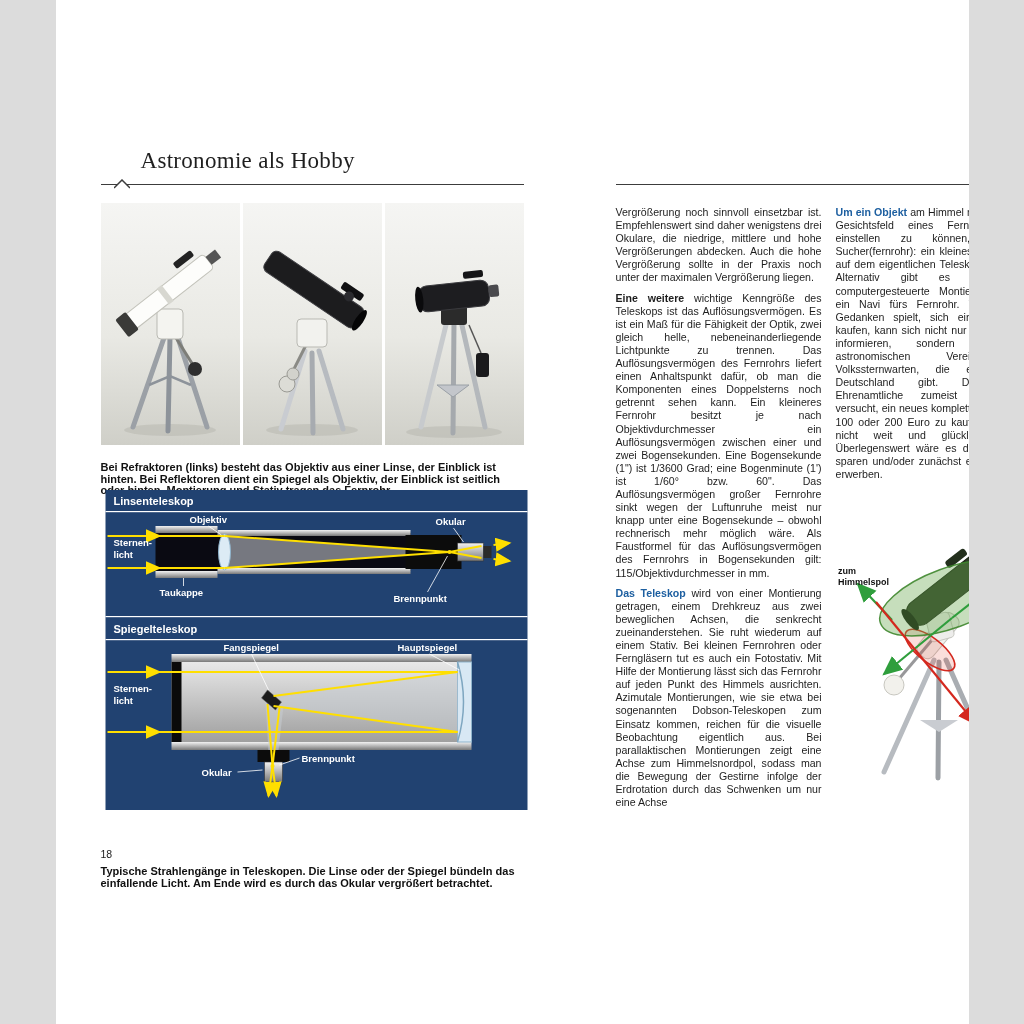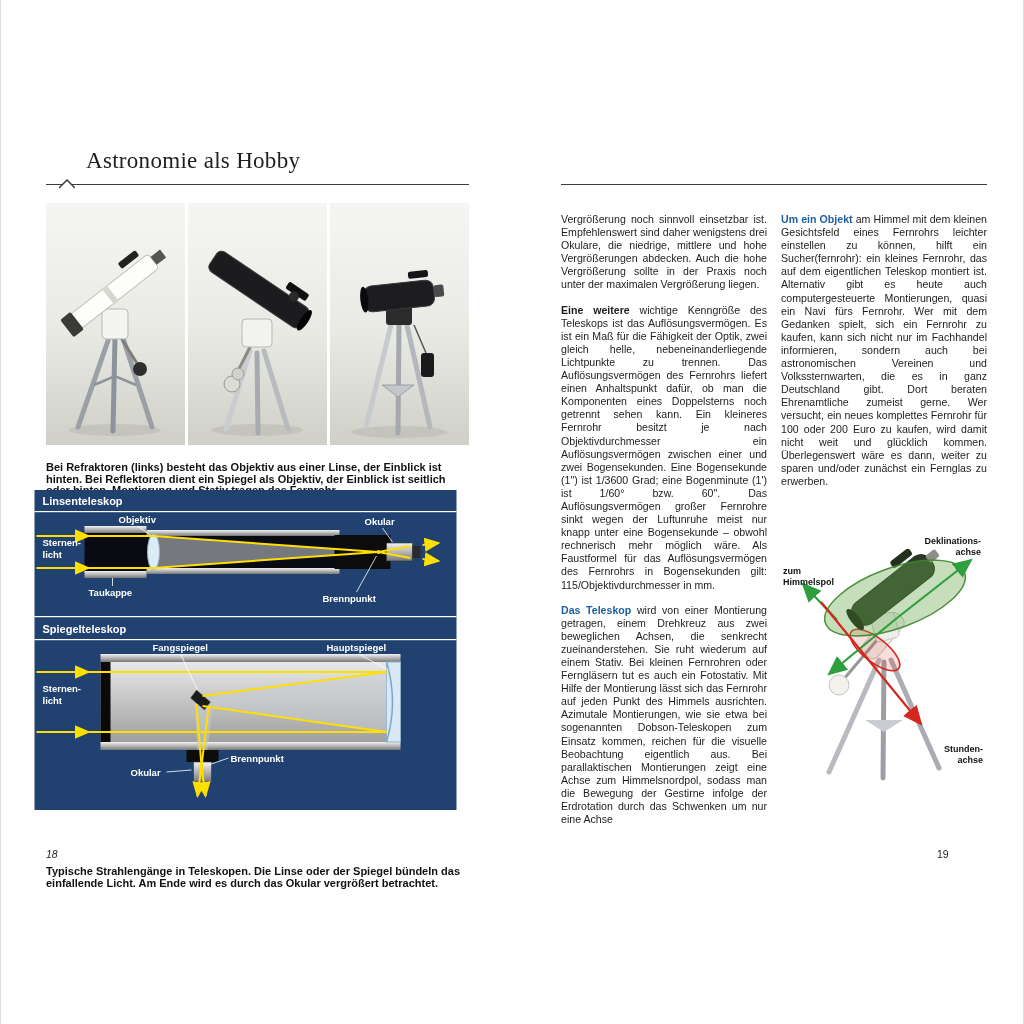--- a/index.html
+++ b/index.html
@@ -1,48 +1,48 @@
 <!DOCTYPE html>
 <html lang="de"><head>
 <meta charset="utf-8">
 <style>
   html,body{margin:0;padding:0;background:#dcdcdc;}
-  .sheet{position:relative;width:1022px;height:1024px;margin:0 auto;background:#ffffff;
+  .sheet{position:relative;width:913px;height:1024px;margin:0 auto;background:#ffffff;
          overflow:hidden;font-family:"Liberation Sans",sans-serif;color:#1d1d1d;}
 
   
   .page-title{position:absolute;left:85px;top:148px;margin:0;
               font-family:"Liberation Serif",serif;font-weight:400;
               font-size:23px;letter-spacing:.3px;color:#1f1f1f;}
   .title-rule{position:absolute;left:45px;top:184px;width:423px;border-top:1.7px solid #3c3c3c;}
   .title-caret{position:absolute;left:58px;top:179px;}
 
   .photos{position:absolute;left:45px;top:203px;width:423px;height:242px;display:flex;gap:3px;}
   .photo{flex:1;position:relative;overflow:hidden;
          background:linear-gradient(180deg,#f5f5f3 0%,#e9e9e4 55%,#cfcfc8 100%);}
   .photo svg{position:absolute;left:0;top:0;width:100%;height:100%;}
 
   .caption{position:absolute;font-weight:700;font-size:11px;line-height:11.5px;color:#111;}
   #photo-caption{left:45px;top:451px;width:423px;}
   #diagram-caption{left:45px;top:820px;width:423px;margin-top:46px;}
   #mount-caption{left:778px;top:813px;width:208px;}
 
-  .diagram{position:absolute;left:33px;top:490px;width:423px;height:320px;}
+  .diagram{position:absolute;left:49px;top:490px;width:423px;height:320px;}
   .diagram svg{display:block;}
 
   .pagenum{position:absolute;top:848px;font-size:10.5px;color:#222;}
-  #pagenum-left{left:45px;font-style:italic;}
+  #pagenum-left{left:45px;}
   #pagenum-right{left:936px;width:50px;text-align:left;}
 
   
   .top-rule-right{position:absolute;left:560px;top:184px;width:426px;border-top:1.7px solid #3c3c3c;}
   .col{position:absolute;top:201px;width:206px;}
   #col1{left:560px;}
   #col2{left:780px;}
-  .col p{margin:12px 0 7px 0;font-size:10.6px;line-height:13.1px;text-align:justify;}
+  .col p{margin:5px 0 7px 0;font-size:10.6px;line-height:13.1px;text-align:justify;}
   .lead{font-weight:700;}
   .lead-blue{color:#1d5fa0;}
 
   .mount-figure{position:absolute;left:778px;top:528px;width:208px;height:260px;}
 
   
   text.dt{font-family:"Liberation Sans",sans-serif;font-weight:700;font-size:11px;fill:#ffffff;}
   text.dl{font-family:"Liberation Sans",sans-serif;font-weight:700;font-size:9.5px;fill:#ffffff;}
   text.ml{font-family:"Liberation Sans",sans-serif;font-weight:700;font-size:9px;fill:#111111;}
 </style>

